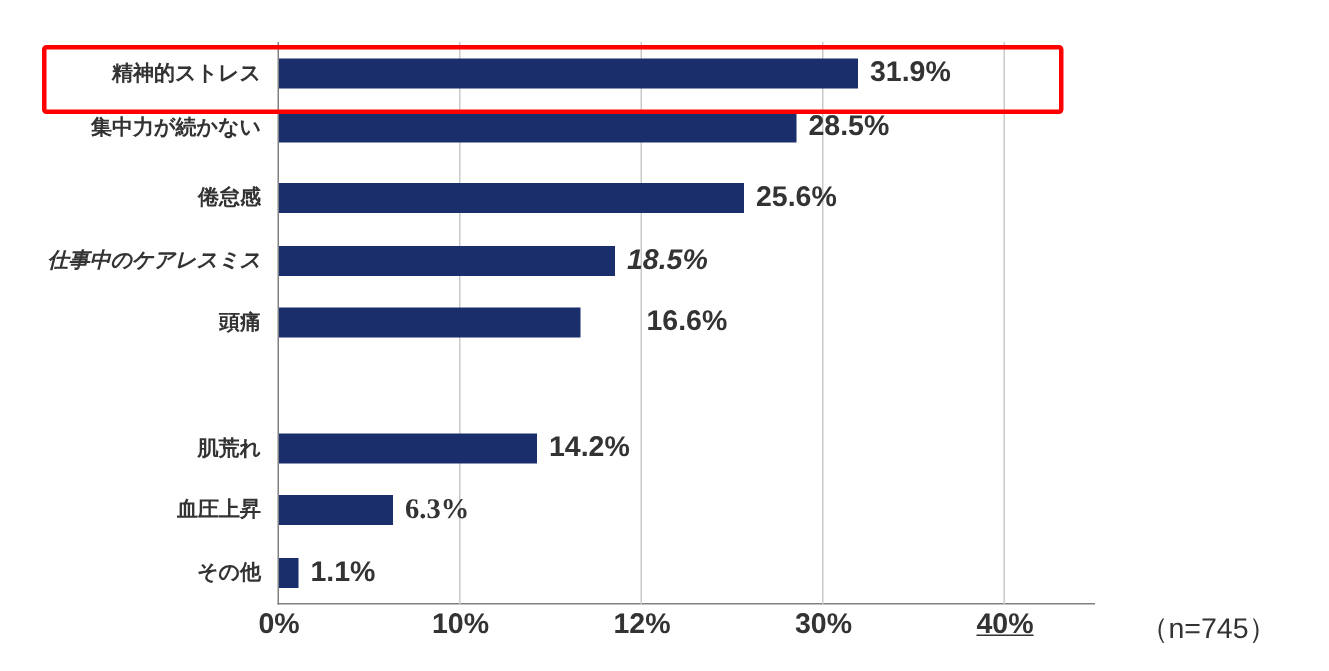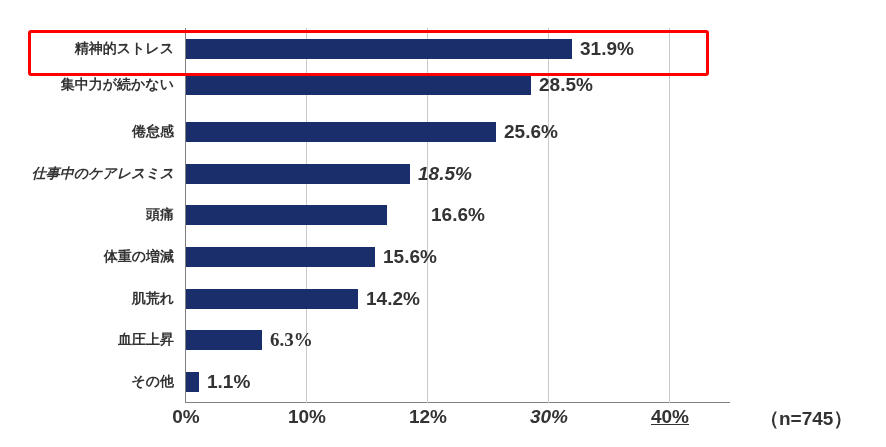--- a/index.html
+++ b/index.html
@@ -102,21 +102,21 @@
     font-weight: bold;
     color: #333333;
     transform: translateX(-50%);
     white-space: nowrap;
   }
   .note {
     position: absolute;
     left: 760px;
     top: 406px;
     font-size: 19px;
-    font-weight: bold;
+    font-weight: normal;
     color: #333333;
     white-space: nowrap;
   }
 
   
   .highlight-box {
     position: absolute;
     left: 28px;
     top: 30px;
     width: 681px;
@@ -166,25 +166,20 @@
         <div class="bar" style="width:224.0px;"></div>
         <span class="bar-value" style="left:233px;">18.5%</span>
       </div>
 
       <div class="row" style="top:166.6px;">
         <span class="cat-label">頭痛</span>
         <div class="bar" style="width:201.0px;"></div>
         <span class="bar-value" style="left:210px;margin-left:36px;">16.6%</span>
       </div>
 
-      <div class="row" style="top:208.2px;">
-        <span class="cat-label">体重の増減</span>
-        <div class="bar" style="width:188.9px;"></div>
-        <span class="bar-value" style="left:198px;">15.6%</span>
-      </div>
 
       <div class="row" style="top:249.9px;">
         <span class="cat-label">肌荒れ</span>
         <div class="bar" style="width:171.9px;"></div>
         <span class="bar-value" style="left:181px;">14.2%</span>
       </div>
 
       <div class="row" style="top:291.5px;">
         <span class="cat-label">血圧上昇</span>
         <div class="bar" style="width:76.3px;"></div>
@@ -196,20 +191,20 @@
         <div class="bar" style="width:13.3px;"></div>
         <span class="bar-value" style="left:22px;">1.1%</span>
       </div>
 
     </div>
   </div>
 
   <div class="xtick" style="left:186px;">0%</div>
   <div class="xtick" style="left:307px;">10%</div>
   <div class="xtick" style="left:428px;">12%</div>
-  <div class="xtick" style="left:549px;font-style:italic;">30%</div>
+  <div class="xtick" style="left:549px;">30%</div>
   <div class="xtick" style="left:670px;text-decoration:underline;">40%</div>
 
   <div class="note">（n=745）</div>
 
   <div class="highlight-box"></div>
 
 </div>
 
 </body></html>

